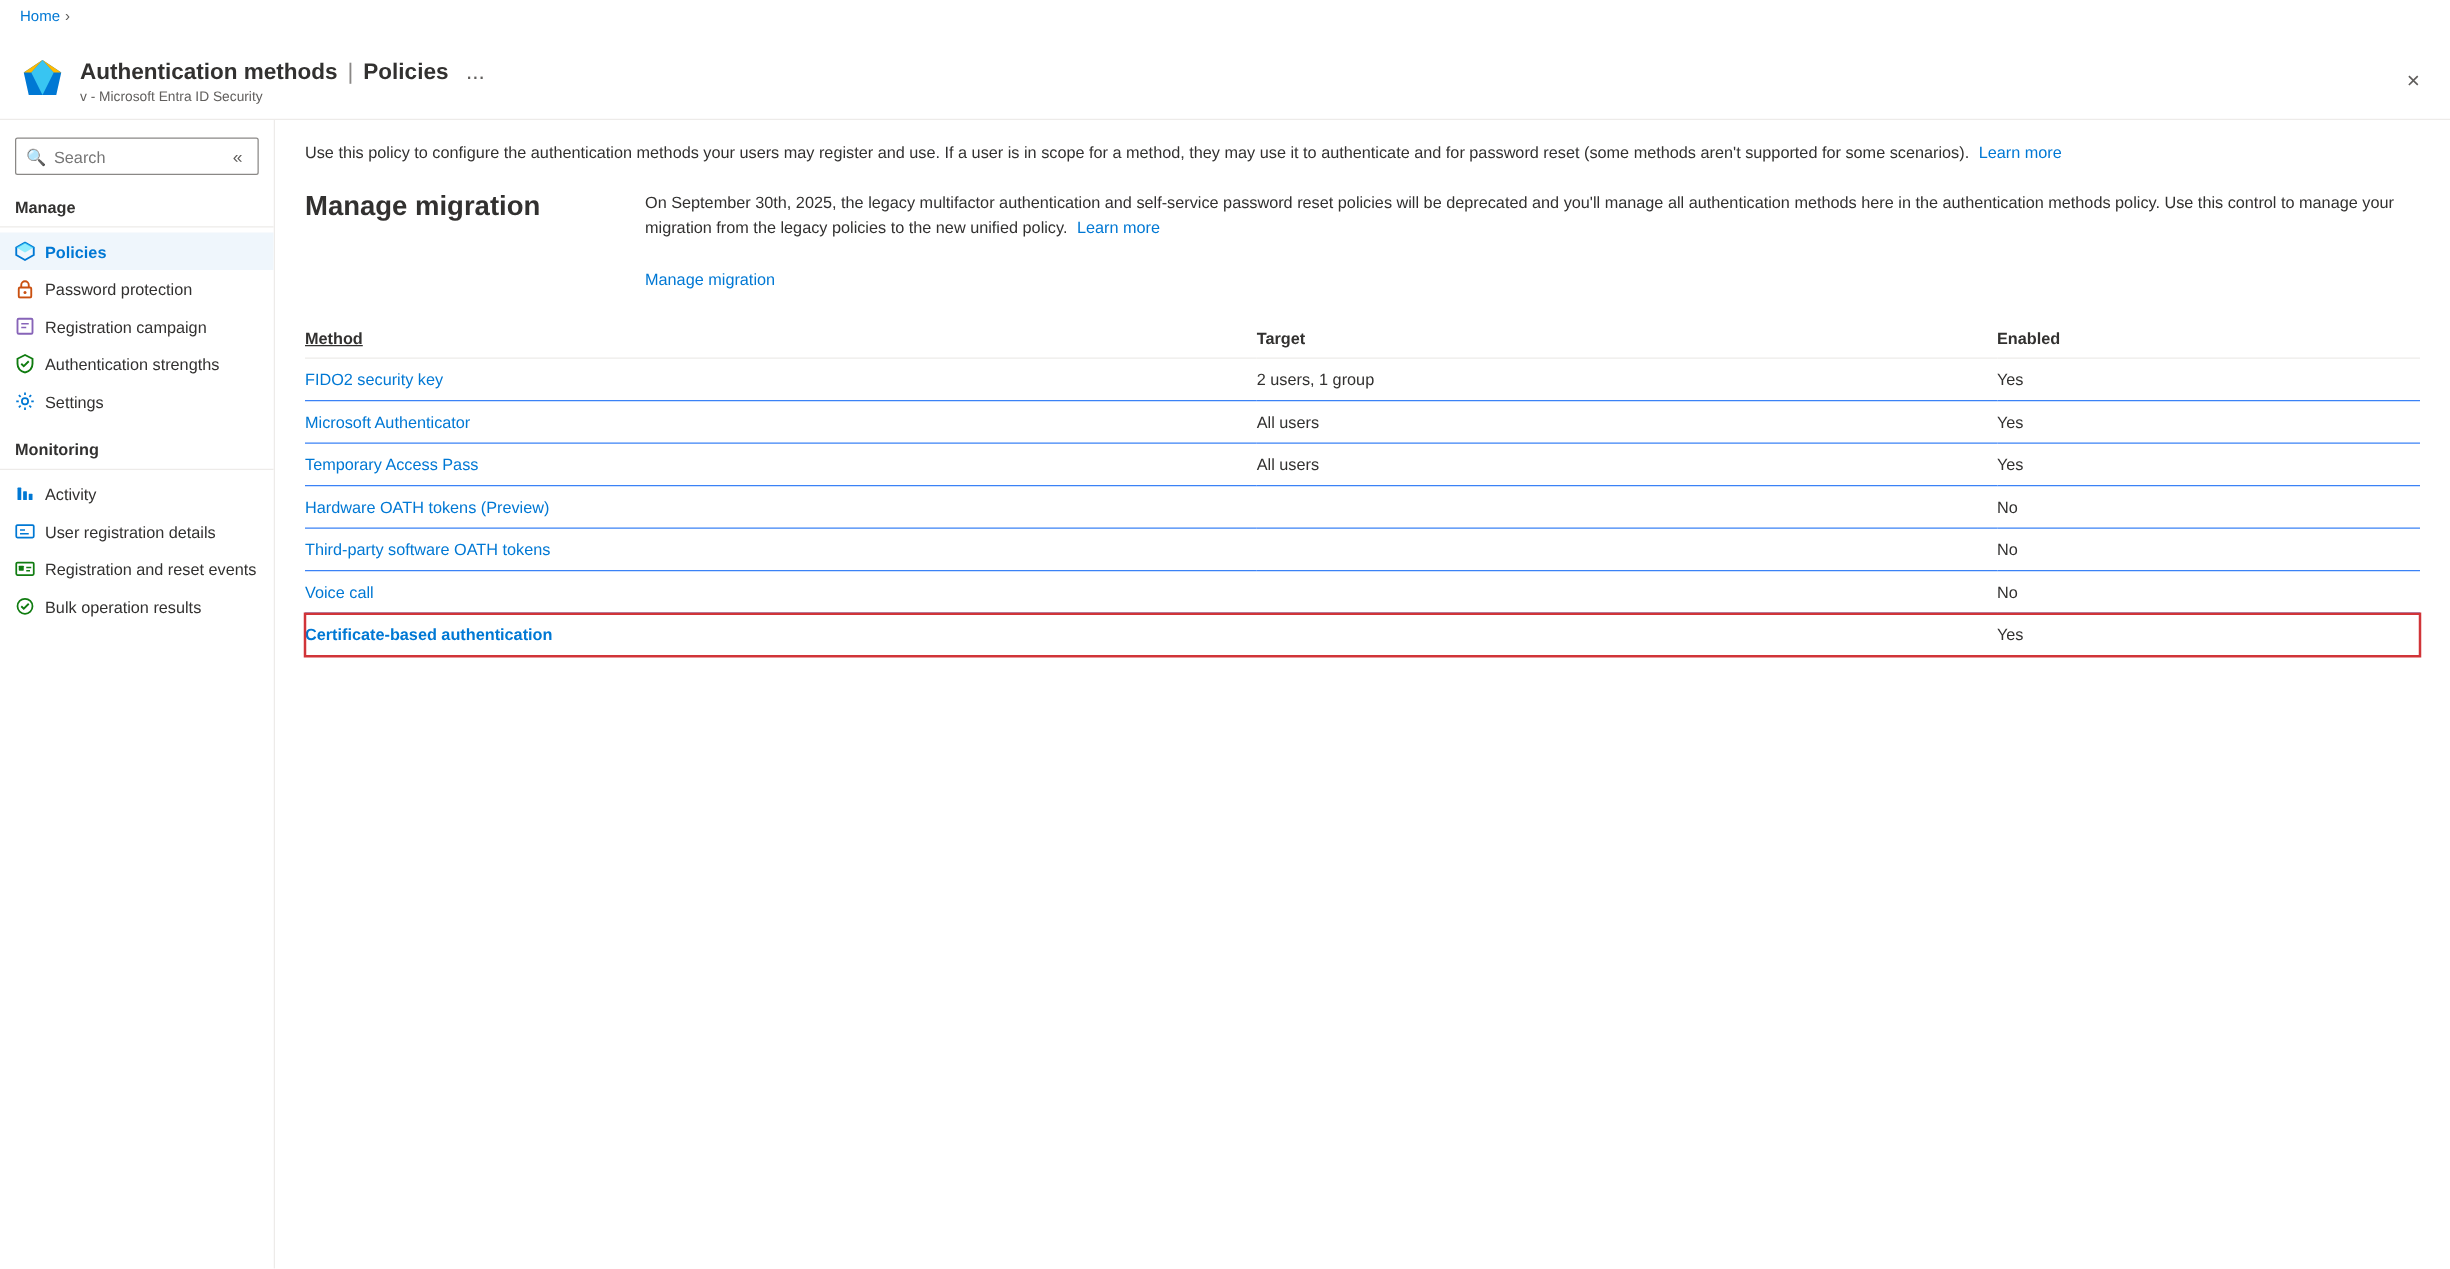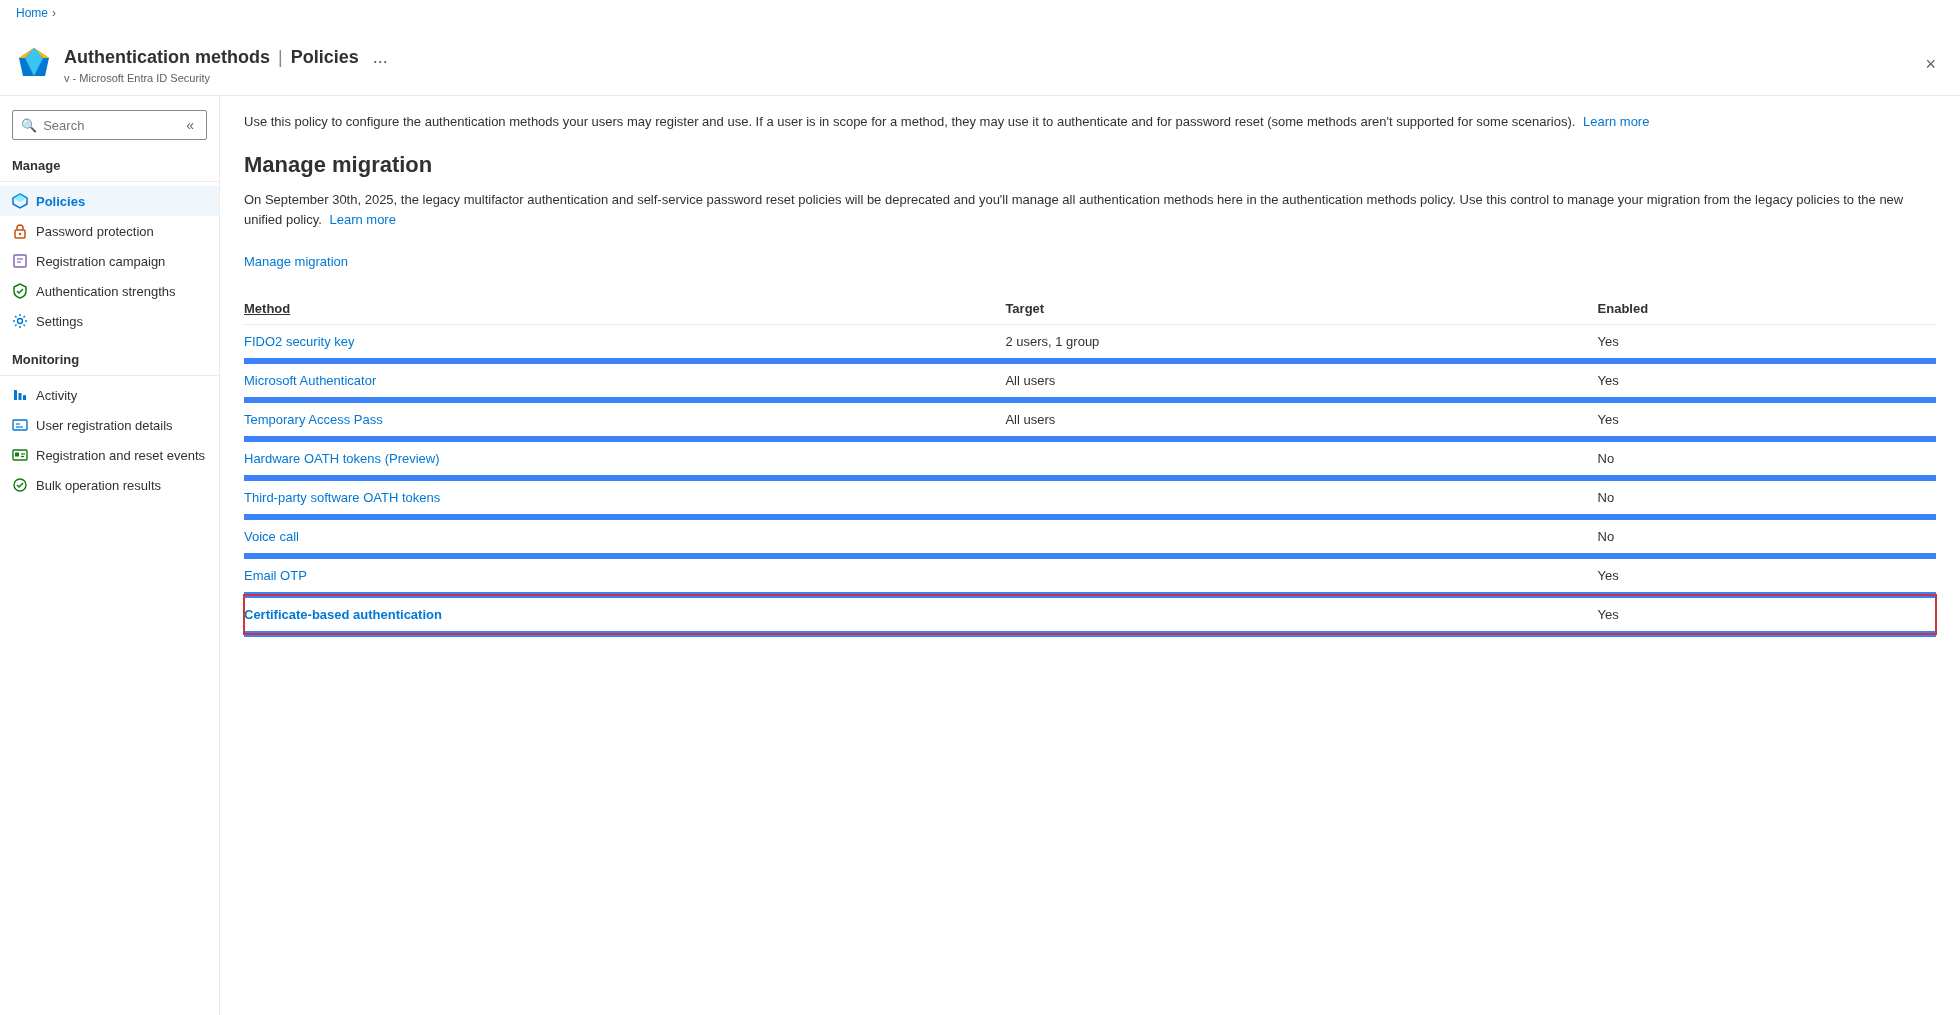--- a/index.html
+++ b/index.html
@@ -50,32 +50,32 @@
     .content { flex: 1; overflow-y: auto; padding: 16px 24px; }
     .feedback-bar {
       display: flex; align-items: center; gap: 8px; padding-bottom: 12px;
       border-bottom: 1px solid #edebe9; margin-bottom: 12px; color: #0078d4; font-size: 13px;
     }
     .feedback-icon { font-size: 14px; }
     .policy-description { font-size: 13px; color: #323130; line-height: 1.5; margin-bottom: 20px; }
     .policy-description a { color: #0078d4; text-decoration: none; }
 
     .migration-section { margin-bottom: 24px; }
-    .migration-layout { display: flex; gap: 12px; flex-direction: column; }
+    .migration-layout { display: flex; gap: 32px; }
     .migration-desc { font-size: 13px; color: #323130; line-height: 1.6; flex: 1; }
     .migration-desc a { color: #0078d4; text-decoration: none; }
     .manage-migration-link { color: #0078d4; text-decoration: none; font-size: 13px; display: inline-block; margin-top: 8px; }
 
     .methods-table { width: 100%; border-collapse: collapse; margin-top: 8px; }
     .methods-table th {
       text-align: left; font-weight: 600; font-size: 13px; color: #323130;
       padding: 8px 12px 8px 0; border-bottom: 1px solid #edebe9;
     }
     .methods-table td {
-      padding: 9px 12px 9px 0; font-size: 13px; border-bottom: 6px solid #3b82f6; vertical-align: middle;
+      padding: 9px 12px 9px 0; font-size: 13px; border-bottom: 1px solid #3b82f6; vertical-align: middle;
     }
     .methods-table td a { color: #0078d4; text-decoration: none; }
 
     
     .icon-policies { color: #0078d4; }
   </style>
 </head>
 <body>
 
 <div style="padding: 6px 16px; font-size: 12px; display: flex; align-items: center; gap: 4px;">
@@ -269,25 +269,20 @@
           <tr>
             <td><a href="#" style="color: rgb(0, 120, 212); text-decoration: none;">Third-party software OATH tokens</a></td>
             <td></td>
             <td>No</td>
           </tr>
           <tr>
             <td><a href="#" style="color: rgb(0, 120, 212); text-decoration: none;">Voice call</a></td>
             <td></td>
             <td>No</td>
           </tr>
-          <tr>
-            <td><a href="#" style="color: rgb(0, 120, 212); text-decoration: none;">Email OTP</a></td>
-            <td></td>
-            <td>Yes</td>
-          </tr>
           <tr style="outline: rgb(209, 52, 56) solid 2px; outline-offset: -1px; display: table-row;">
             <td><a href="#" style="color: rgb(0, 120, 212); text-decoration: none; font-weight: bold;">Certificate-based authentication</a></td>
             <td></td>
             <td>Yes</td>
           </tr>
         </tbody>
     </table>
   </div>
 </div>
 

